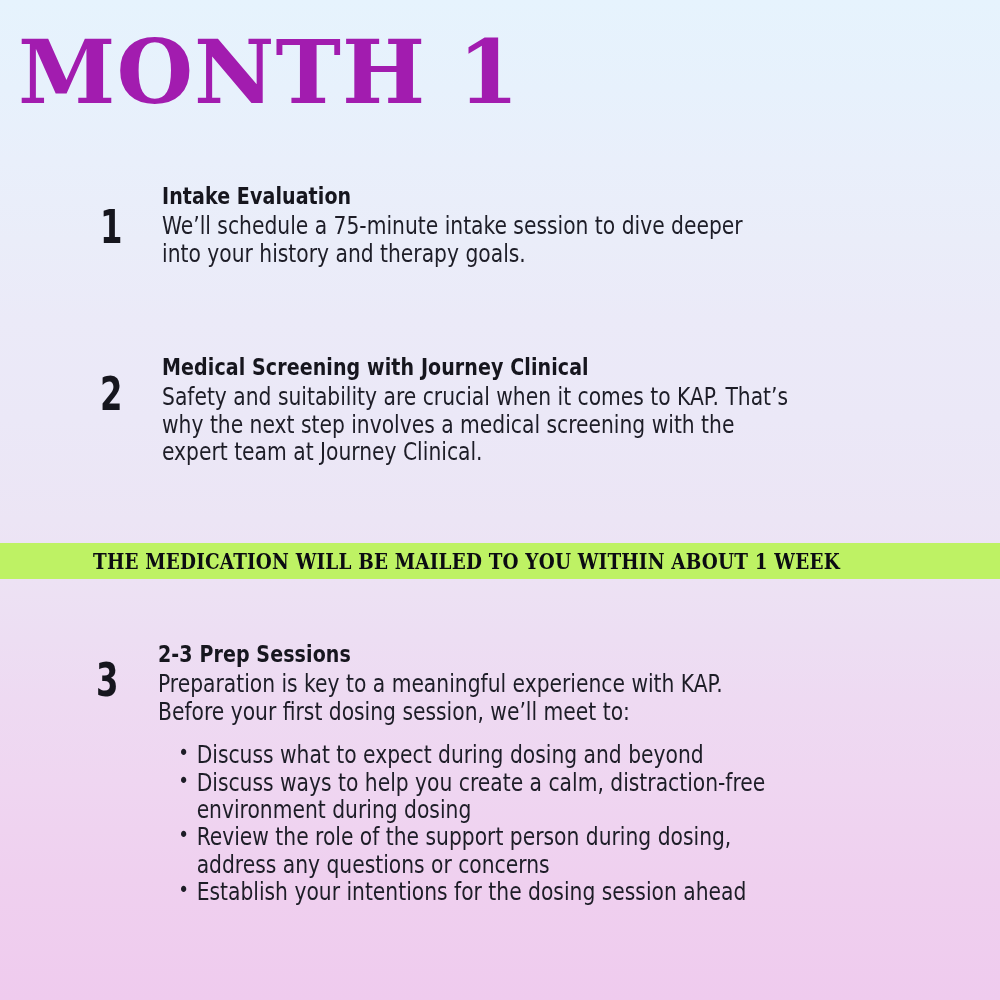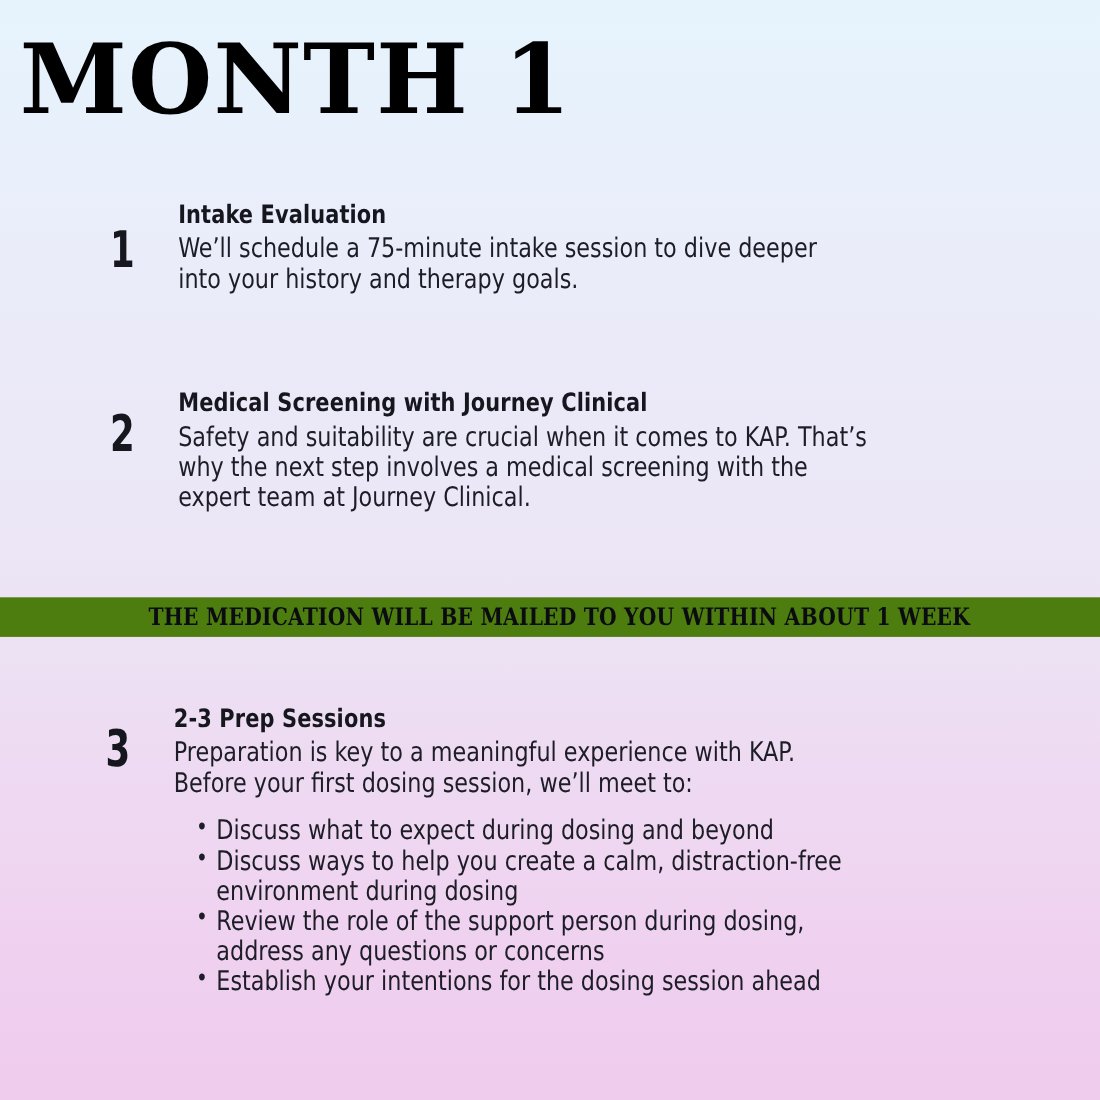--- a/index.html
+++ b/index.html
@@ -32,21 +32,21 @@
   
   .title {
     position:absolute;
     left:18px;
     top:28px;
     font-family:"DejaVu Serif", "Liberation Serif", serif;
     font-weight:700;
     font-size:88px;
     line-height:1.0;
     letter-spacing:1px;
-    color:#000000;
+    color:#a21caf;
     white-space:nowrap;
   }
 
   
   .step {
     position:absolute;
     display:flex;
     align-items:flex-start;
   }
 
@@ -97,24 +97,23 @@
   #step-2 .step-num { padding-top:16px; }
   #step-3 .step-num { padding-top:15px; }
 
   
   .banner {
     position:absolute;
     left:0;
     top:543px;
     width:1000px;
     height:36px;
-    background:#4d7c0f;
+    background:#bef264;
     display:flex;
     align-items:center;
-    padding-left:42px;
   }
   .banner-text {
     font-family:"DejaVu Serif Condensed","Liberation Serif", serif;
     font-weight:700;
     font-size:22px;
     letter-spacing:0.2px;
     color:#0b0b12;
     white-space:nowrap;
     margin-left:93px;
     transform:scaleX(0.93);

